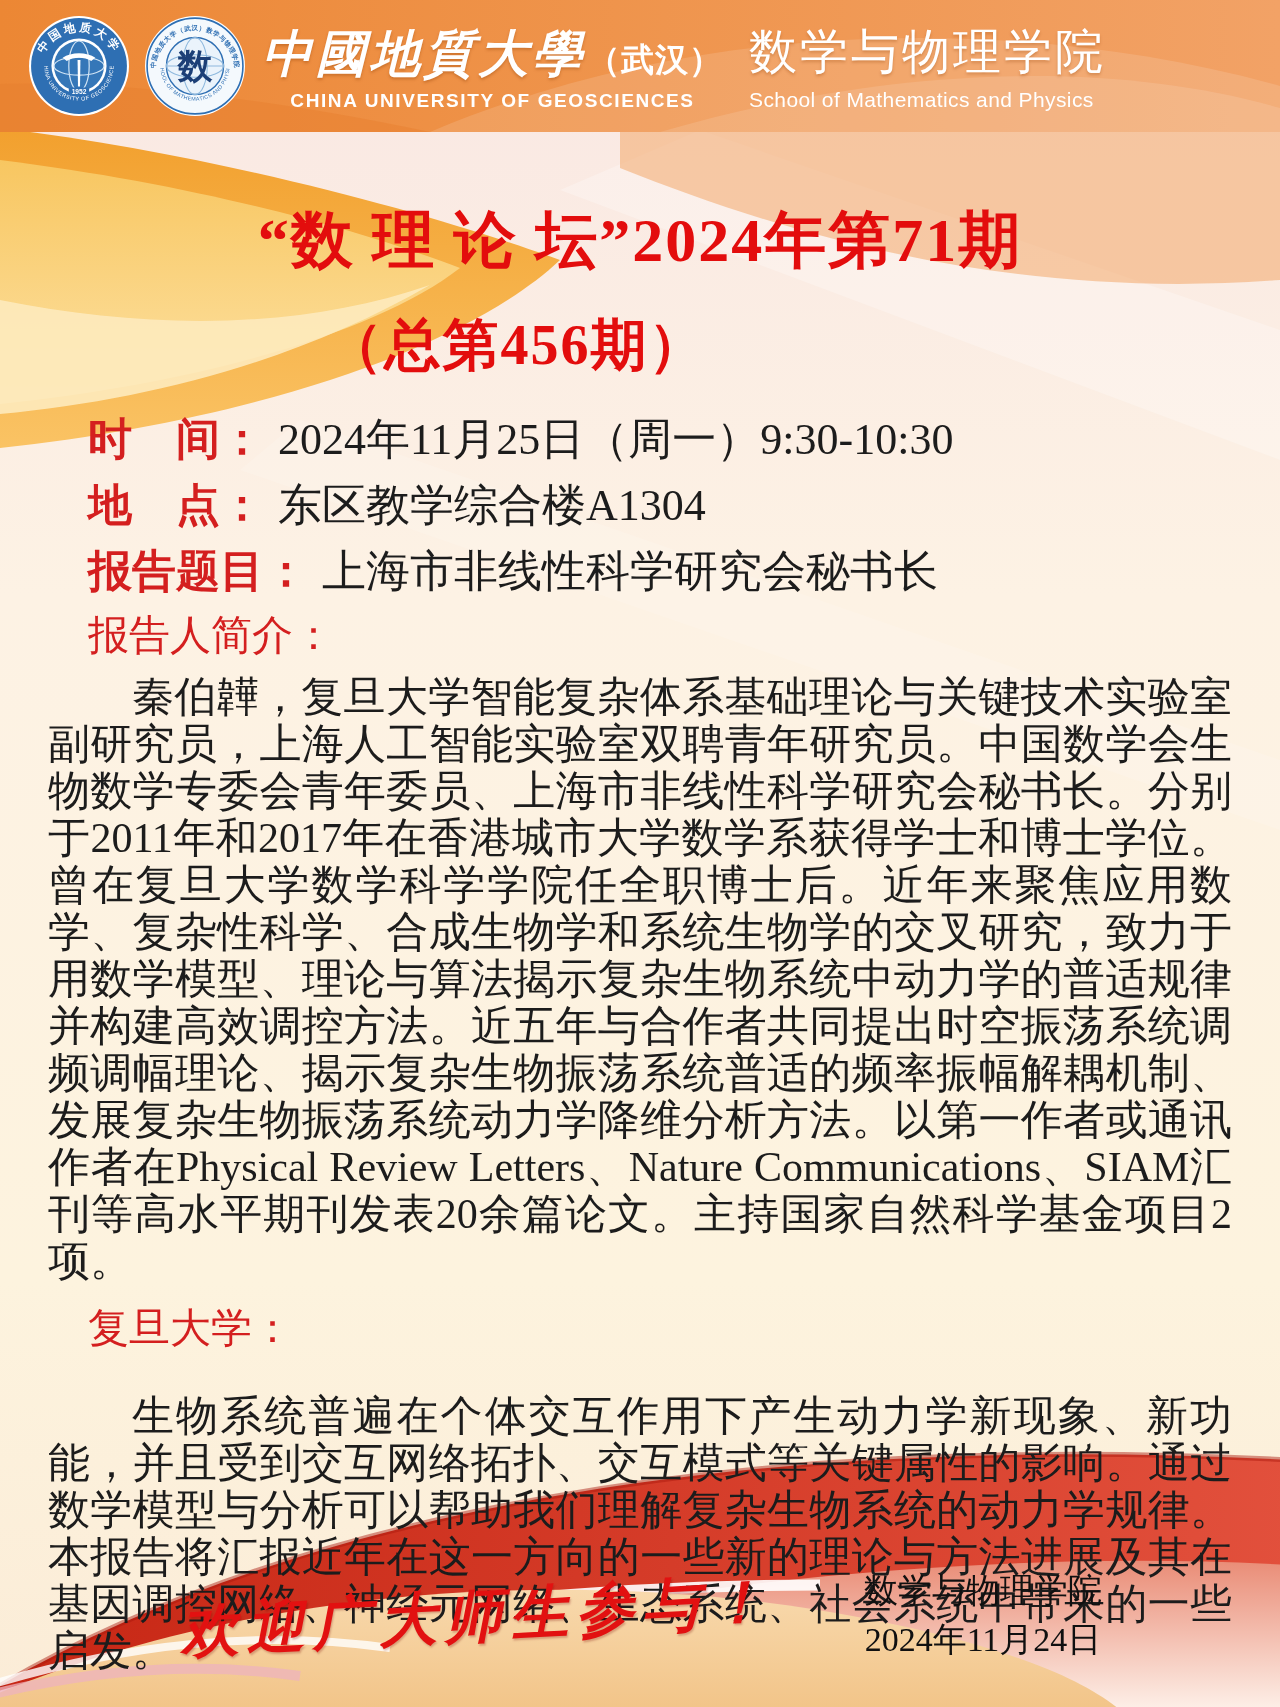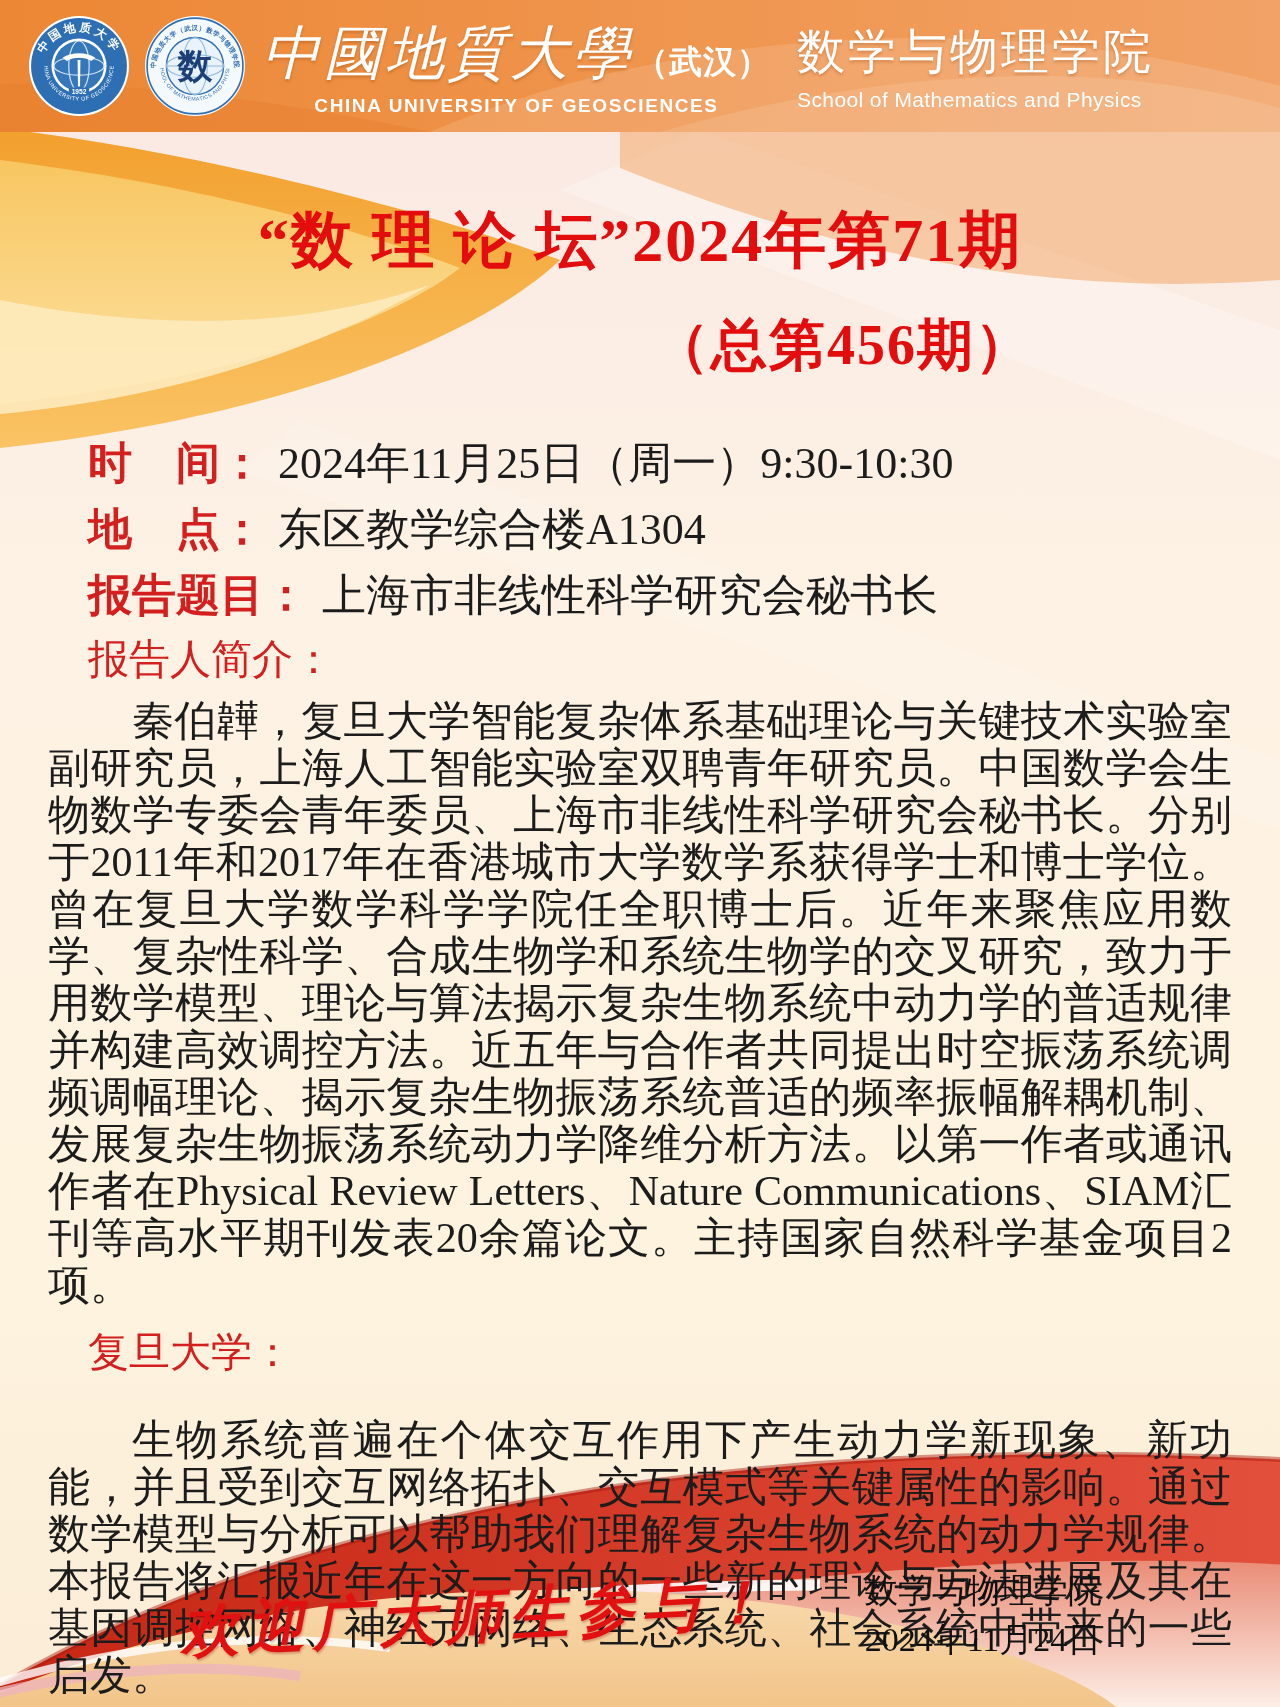--- a/index.html
+++ b/index.html
@@ -8,35 +8,35 @@
     font-family:"Liberation Sans",sans-serif;margin:0 auto;background:#fdf1e2;
   }
   .bg{position:absolute;left:0;top:0;width:1280px;height:1707px;}
 
   
   .header{position:absolute;left:0;top:0;width:1280px;height:132px;display:flex;align-items:center;padding-left:28px;box-sizing:border-box;}
   .logo{width:102px;height:102px;flex:0 0 auto;}
   .logo + .logo{margin-left:14px;}
   .uni-block{margin-left:16px;color:#fff;flex:0 0 auto;}
   .uni-cn-line{display:flex;align-items:baseline;white-space:nowrap;}
-  .uni-cn{font-family:"Liberation Serif",serif;font-style:italic;font-weight:normal;font-size:58px;letter-spacing:4px;text-shadow:0 2px 3px rgba(140,60,0,.35);}
+  .uni-cn{font-family:"Liberation Serif",serif;font-style:italic;font-weight:bold;font-size:50px;letter-spacing:4px;text-shadow:0 2px 3px rgba(140,60,0,.35);}
   .uni-campus{font-size:33px;font-weight:bold;margin-left:1px;letter-spacing:1px;}
   .uni-en{font-size:19px;font-weight:bold;letter-spacing:1.6px;margin-top:2px;text-align:center;}
   .school-block{margin-left:26px;color:#fff;flex:0 0 auto;}
   .school-cn{font-size:48px;letter-spacing:3px;text-shadow:0 2px 3px rgba(140,60,0,.3);}
   .school-en{font-size:21px;margin-top:4px;letter-spacing:.4px;}
 
   
   .main-title{position:absolute;left:0;top:198px;width:1280px;text-align:center;
     color:#e30d0d;font-family:"Liberation Serif",serif;font-weight:bold;font-size:62px;letter-spacing:2px;}
-  .sub-title{position:absolute;left:0;top:308px;width:1033px;text-align:right;
+  .sub-title{position:absolute;left:0;top:308px;width:1033px;text-align:center;
     color:#e30d0d;font-family:"Liberation Serif",serif;font-weight:bold;font-size:56px;letter-spacing:2px;}
 
   
-  .flow{position:absolute;left:48px;top:434px;width:1184px;}
+  .flow{position:absolute;left:48px;top:410px;width:1184px;}
   .detail-row{height:66px;padding-left:40px;white-space:nowrap;box-sizing:border-box;}
   .lab{color:#d41f1f;font-family:"Liberation Serif",serif;font-weight:bold;font-size:44px;}
   .val{color:#1c1c1c;font-family:"Liberation Serif",serif;font-size:44px;margin-left:14px;}
   .sec-head{height:66px;padding-left:40px;color:#d41f1f;font-family:"Liberation Serif",serif;font-weight:normal;font-size:41px;box-sizing:border-box;}
   .para{color:#1c1c1c;font-family:"Liberation Serif",serif;font-size:42px;line-height:47px;
     text-align:justify;text-indent:2em;margin:0;}
   .gap1{height:16px;}
   .gap2{height:26px;}
 
   

